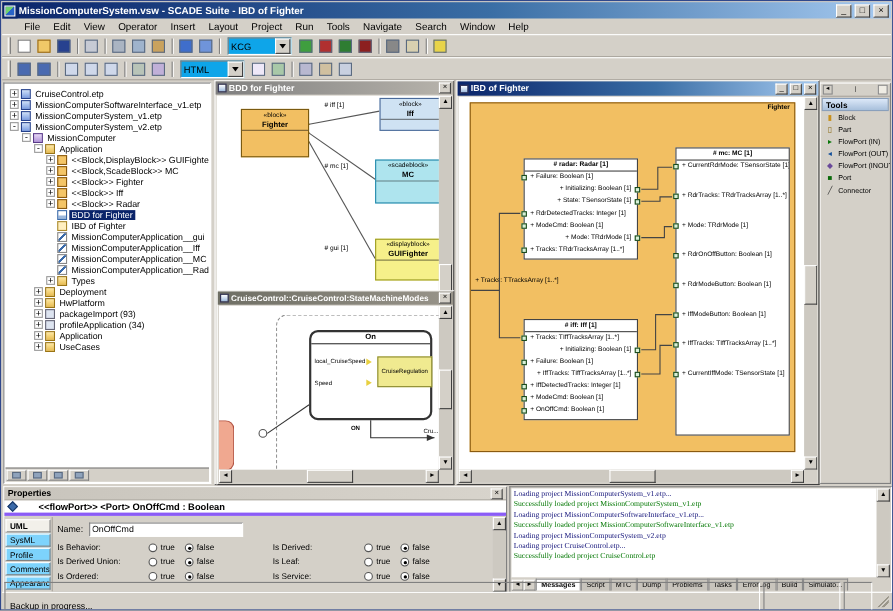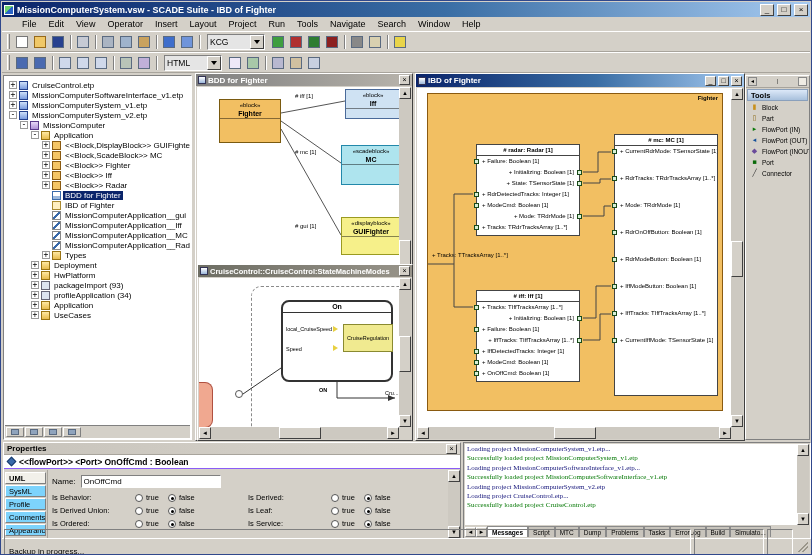--- a/index.html
+++ b/index.html
@@ -40,21 +40,21 @@
 .tbi.help-icon::after{background:#e8d44a}
 .tbi.back-icon::after,.tbi.forward-icon::after{background:#4a6ab0}
 .tbi.zoom-in-icon::after,.tbi.zoom-out-icon::after,.tbi.zoom-fit-icon::after{background:#cfd8ea}
 .tbi.grid-icon::after{background:#b8c4b8}
 .tbi.layers-icon::after{background:#c0b0d8}
 .tbi.doc-gen-icon::after{background:#eee8f8}
 .tbi.export-icon::after{background:#a8c8a8}
 .tbi.align-icon::after{background:#b8b8d0}
 .tbi.group-icon::after{background:#d0c0a0}
 .tbi.bring-front-icon::after{background:#c8d0e0}
-.combo{height:16px;width:58px;display:flex;margin:0 4px;border:1px solid;border-color:#808080 #fff #fff #808080;background:#e5e5e5;flex:none}
+.combo{height:16px;width:58px;display:flex;margin:0 4px;border:1px solid;border-color:#808080 #fff #fff #808080;background:#0ea5e9;flex:none}
 .combo .val{flex:1;font-size:8.5px;padding:2px 2px;white-space:nowrap;overflow:hidden}
 .combo .dd{width:14px;background:#d4d0c8;border:1px solid;border-color:#fff #404040 #404040 #fff;display:flex;align-items:center;justify-content:center}
 .combo .dd::after{content:"";border:3px solid transparent;border-top:4px solid #000;margin-top:4px}
 
 .tree-panel{position:absolute;left:2px;top:74px;width:189px;height:365px;border:1px solid;border-color:#808080 #fff #fff #808080;background:#fff}
 .tree-rows{position:absolute;left:1px;right:1px;top:1px;bottom:14px;overflow:hidden;background:#fff;padding-top:3px}
 .tree-row{display:flex;align-items:center;height:10px;font-size:8px;white-space:nowrap;gap:2px;padding-left:calc(4px + var(--lv,0)*11px)}
 .expander{flex:none;width:8px;height:8px;border:1px solid #9a9a9a;background:#fff;font-size:8px;line-height:6px;text-align:center;font-family:"DejaVu Sans Mono",monospace}
 .expander:empty{visibility:hidden}
 .ticon{flex:none;width:9px;height:9px;border:1px solid #556;background:#ccd}
@@ -136,21 +136,21 @@
 .pi.part-icon::before{content:"▯";color:#8a6a14}
 .pi.flowport-in-icon::before{content:"▸";color:#0a780a}
 .pi.flowport-out-icon::before{content:"◂";color:#14509a}
 .pi.flowport-inout-icon::before{content:"◆";color:#6a4a9a}
 .pi.port-icon::before{content:"▪";color:#0a6a0a}
 .pi.connector-icon::before{content:"╱";color:#333}
 
 #properties{position:absolute;left:2px;top:441px;width:458px;height:97px;background:#d4d0c8;border:1px solid;border-color:#fff #808080 #808080 #fff}
 .pt{height:12px;display:flex;align-items:center;background:linear-gradient(90deg,#c8c4bc,#d8d4cc);font-size:8px;padding:0 3px;border-bottom:1px solid #a8a49c}
 .pt .ttext{flex:1;font-weight:bold}
-.phdr{height:14px;display:flex;align-items:center;gap:4px;background:#fff;border-bottom:1px solid #8b5cf6;font-weight:bold;font-size:8.5px;padding:0 4px}
+.phdr{height:14px;display:flex;align-items:center;gap:20px;background:#fff;border-bottom:3px solid #8b5cf6;font-weight:bold;font-size:8.5px;padding:0 4px}
 .dicon{width:7px;height:7px;background:#3a6aaa;border:1px solid #1a3a6a;transform:rotate(45deg);flex:none}
 .pbody{position:absolute;left:0;right:12px;top:27px;bottom:0;display:flex}
 .ptabs{width:44px;background:#d4d0c8;border-right:1px solid #a8a49c;padding-top:2px}
 .ptab{height:12px;font-size:7.5px;display:flex;align-items:center;padding-left:3px;border:1px solid;border-color:#fff #808080 #808080 #fff;margin:0 1px 1px 1px;background:#7dd3fc;white-space:nowrap;overflow:hidden}
 .ptab.active{background:#f2f0ea;font-weight:bold}
 .pform{flex:1;padding:3px 4px;overflow:hidden}
 .name-row{display:flex;align-items:center;gap:5px;height:16px;font-size:8px}
 .name-input{width:140px;height:13px;background:#fff;border:1px solid;border-color:#808080 #fff #fff #808080;font-size:8px;padding:0 2px;font-family:"Liberation Sans",sans-serif}
 .prop-grid{display:grid;grid-template-rows:repeat(3,13px);grid-auto-flow:column;grid-auto-columns:1fr;margin-top:2px}
 .prop-row{display:flex;align-items:center;gap:3px;font-size:7.5px}

